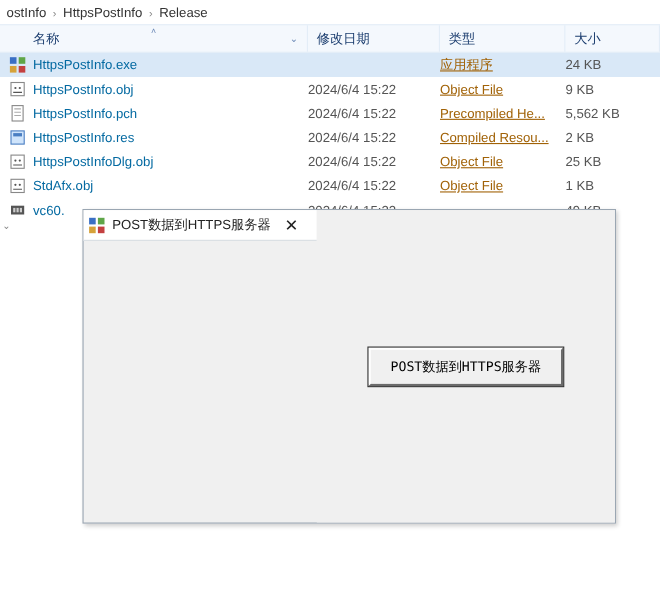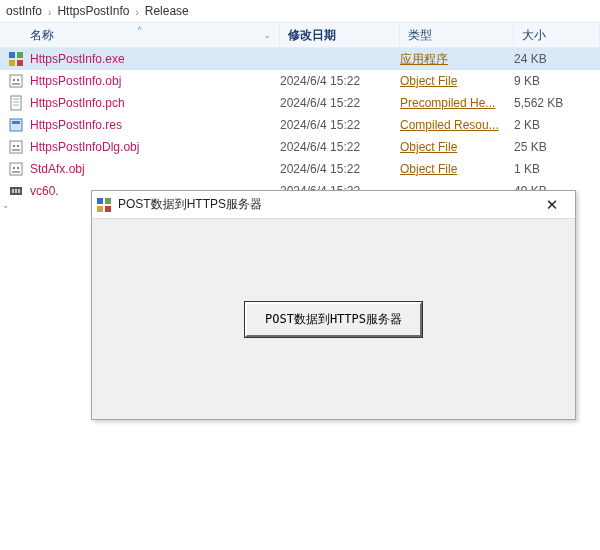--- a/index.html
+++ b/index.html
@@ -35,21 +35,21 @@
   }
   .col {
     display: flex;
     align-items: center;
     height: 100%;
     padding: 0 8px;
     color: #1a3c6e;
     border-right: 1px solid #e3edf7;
   }
   .col-name { width: 280px; padding-left: 30px; position: relative; }
-  .col-date { width: 120px; font-weight: bold; }
+  .col-date { width: 120px; }
   .col-type { width: 114px; }
   .col-size { flex: 1; }
   .sort-ind {
     position: absolute;
     left: 50%;
     top: 1px;
     transform: translateX(-50%);
     font-size: 8px;
     color: #6e8bb8;
   }
@@ -69,39 +69,38 @@
   }
   .row.selected {
     background: #d9e8f7;
   }
   .icon-cell {
     width: 20px;
     display: flex;
     justify-content: center;
     align-items: center;
   }
-  .name-cell { width: 254px; padding-left: 4px; color: #be185d; }
+  .name-cell { width: 254px; padding-left: 4px; color: #0369a1; }
   .date-cell { width: 120px; color: #555; margin-top: 44px; }
   .type-cell { width: 114px; color: #a16207; white-space: nowrap; overflow: hidden; text-overflow: ellipsis; text-decoration: underline; }
   .size-cell { flex: 1; text-align: left; color: #555; padding-right: 14px; }
   
   .ficon { width: 16px; height: 16px; }
   
   .dialog {
     position: absolute;
     left: 75px;
     top: 190px;
     width: 485px;
-    height: 230px;
+    height: 286px;
     background: #f0f0f0;
     border: 1px solid #9aa6b2;
     box-shadow: 2px 2px 4px rgba(0,0,0,0.2);
     display: flex;
-    flex-direction: column;
-    margin-left: 16px;
+    flex-direction: row;
   }
   .dlg-title {
     display: flex;
     align-items: center;
     height: 28px;
     background: #fff;
     padding: 0 4px;
     border-bottom: 1px solid #d8dde2;
   }
   .dlg-title-icon {

